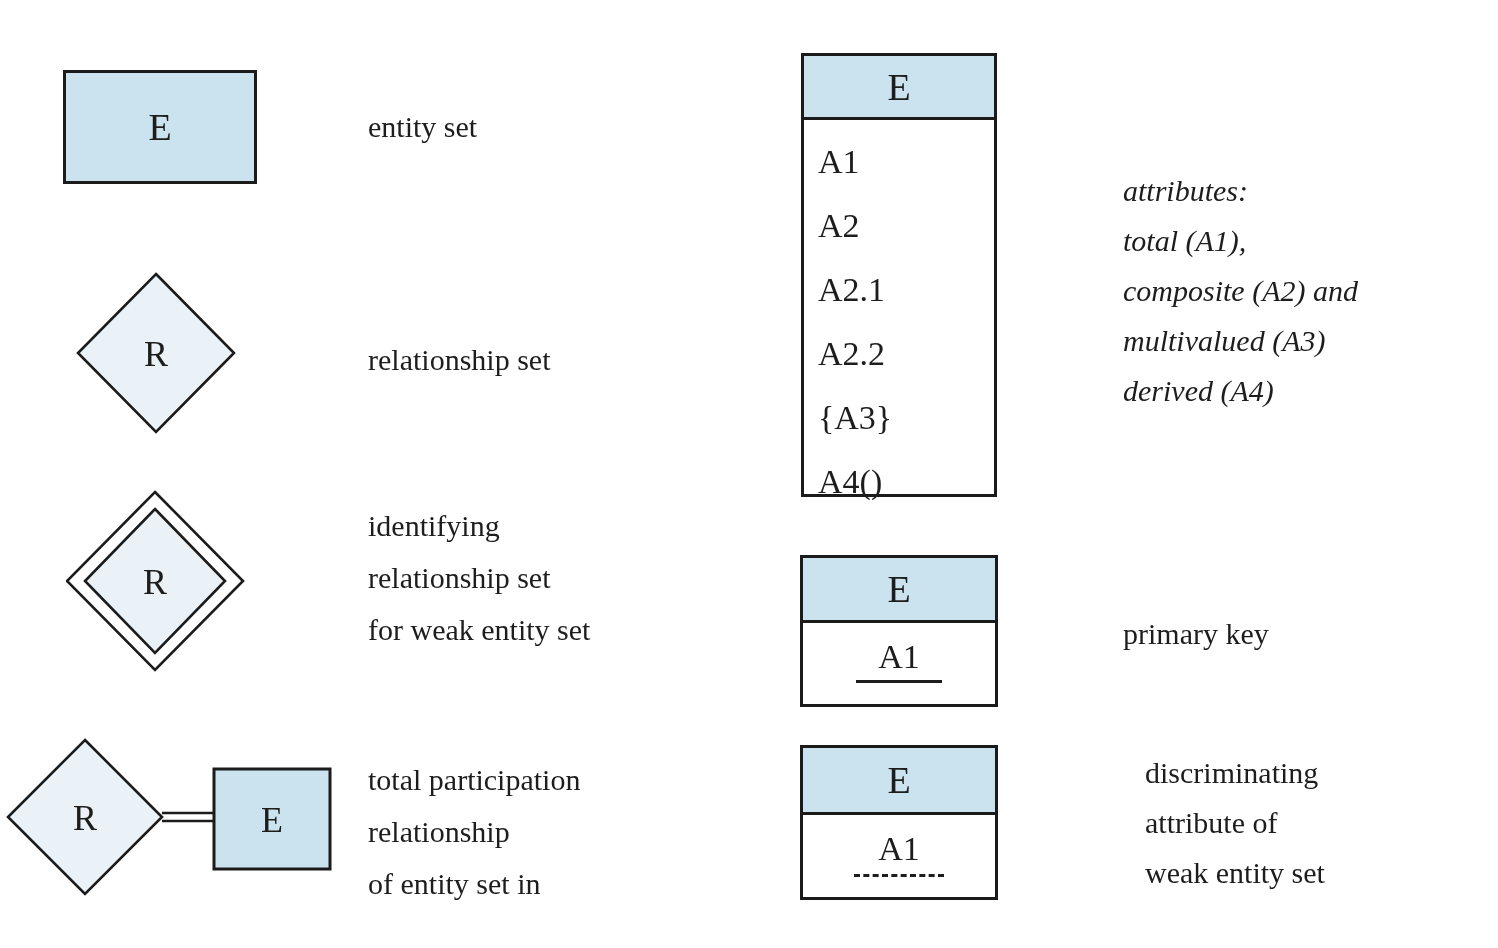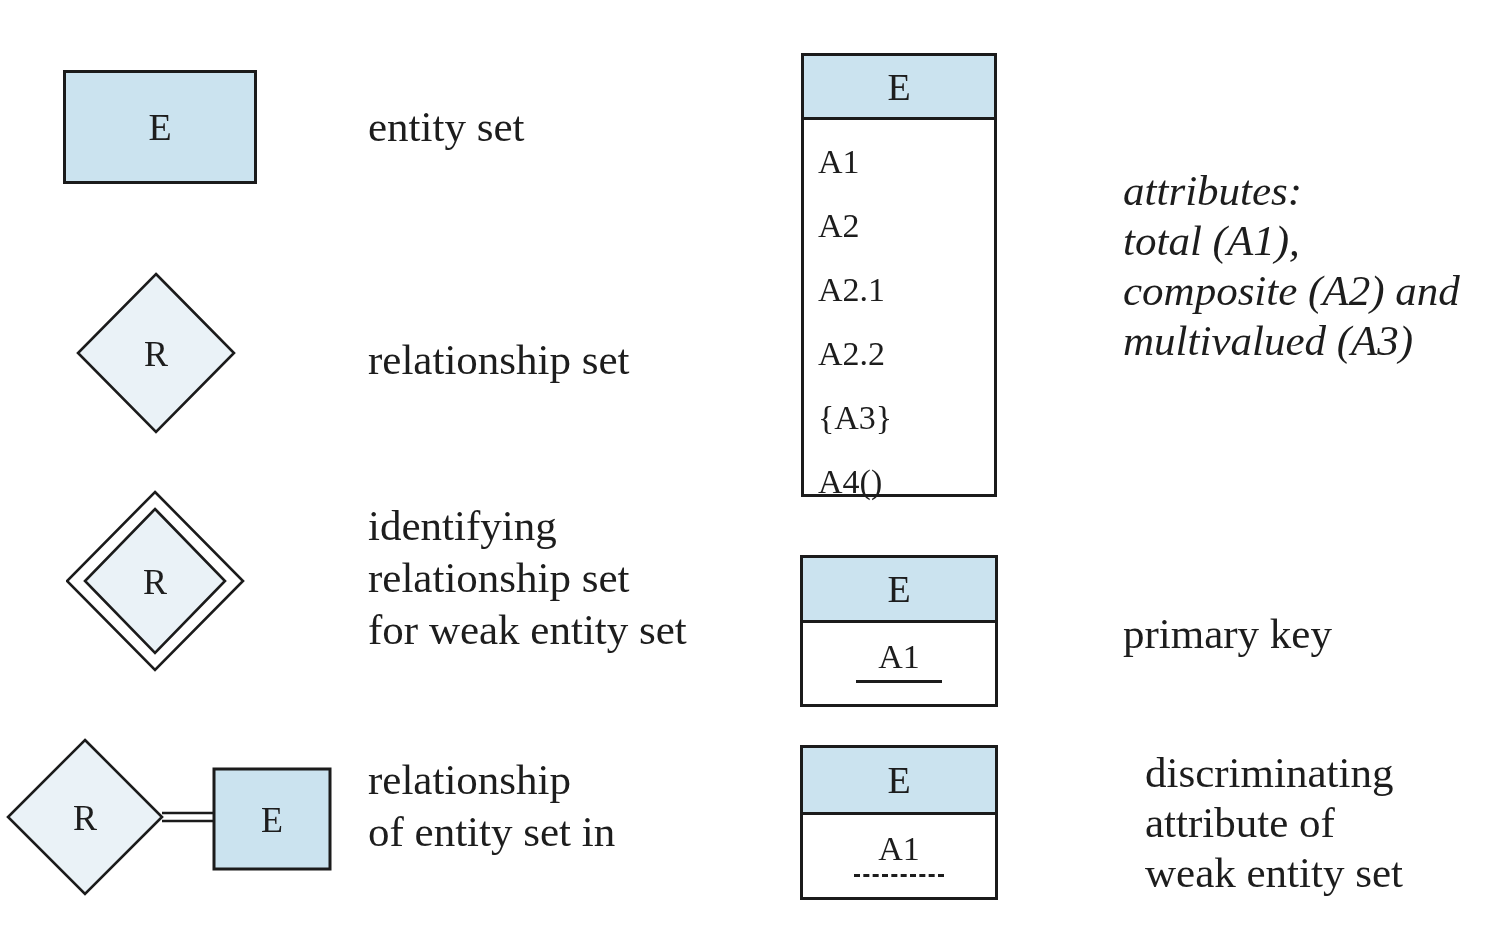--- a/index.html
+++ b/index.html
@@ -79,21 +79,21 @@
   .dashed-attr {
     display: inline-block;
     font-size: 34px;
     line-height: 40px;
     padding: 0 24px 5px 24px;
     border-bottom: 3px dashed var(--text, #1d1d1d);
   }
 
   
   .label {
-    font-size: 43px;
+    font-size: 30px;
     line-height: 52px;
     white-space: nowrap;
   }
   .label.tight { line-height: 50px; }
 </style>
 </head>
 <body>
 
 <div class="canvas">
 
@@ -121,40 +121,42 @@
 
   <svg class="abs" style="left:6px; top:738px;" width="336" height="162" viewBox="0 0 336 162">
     <polygon class="diamond-fill" points="79,2 156,79 79,156 2,79"></polygon>
     <line class="link-line" x1="156" y1="75" x2="208" y2="75"></line>
     <line class="link-line" x1="156" y1="83" x2="208" y2="83"></line>
     <rect class="rect-fill" x="208" y="31" width="116" height="100"></rect>
     <text x="79" y="92" text-anchor="middle">R</text>
     <text x="266" y="94" text-anchor="middle">E</text>
   </svg>
   <div class="abs label" style="left:368px; top:754px;">
+    <div>total participation</div>
     <div>relationship</div>
     <div>of entity set in</div>
   </div>
 
   <div class="abs ebox" style="left:801px; top:53px; width:196px; height:444px;">
     <div class="ebox-header" style="height:64px;">E</div>
     <div class="attr-list">
       <div class="attr-item">A1</div>
       <div class="attr-item">A2</div>
       <div class="attr-item indent">A2.1</div>
       <div class="attr-item indent">A2.2</div>
       <div class="attr-item">{A3}</div>
       <div class="attr-item">A4()</div>
     </div>
   </div>
   <div class="abs label tight" style="left:1123px; top:166px;font-style:italic;">
     <div>attributes:</div>
     <div>total (A1),</div>
     <div>composite (A2) and</div>
     <div>multivalued (A3)</div>
+    <div>derived (A4)</div>
   </div>
 
   <div class="abs ebox" style="left:800px; top:555px; width:198px; height:152px;">
     <div class="ebox-header" style="height:65px;">E</div>
     <div class="key-body">
       <span class="underlined-attr">A1</span>
     </div>
   </div>
   <div class="abs label" style="left:1123px; top:608px;">primary key</div>
 

